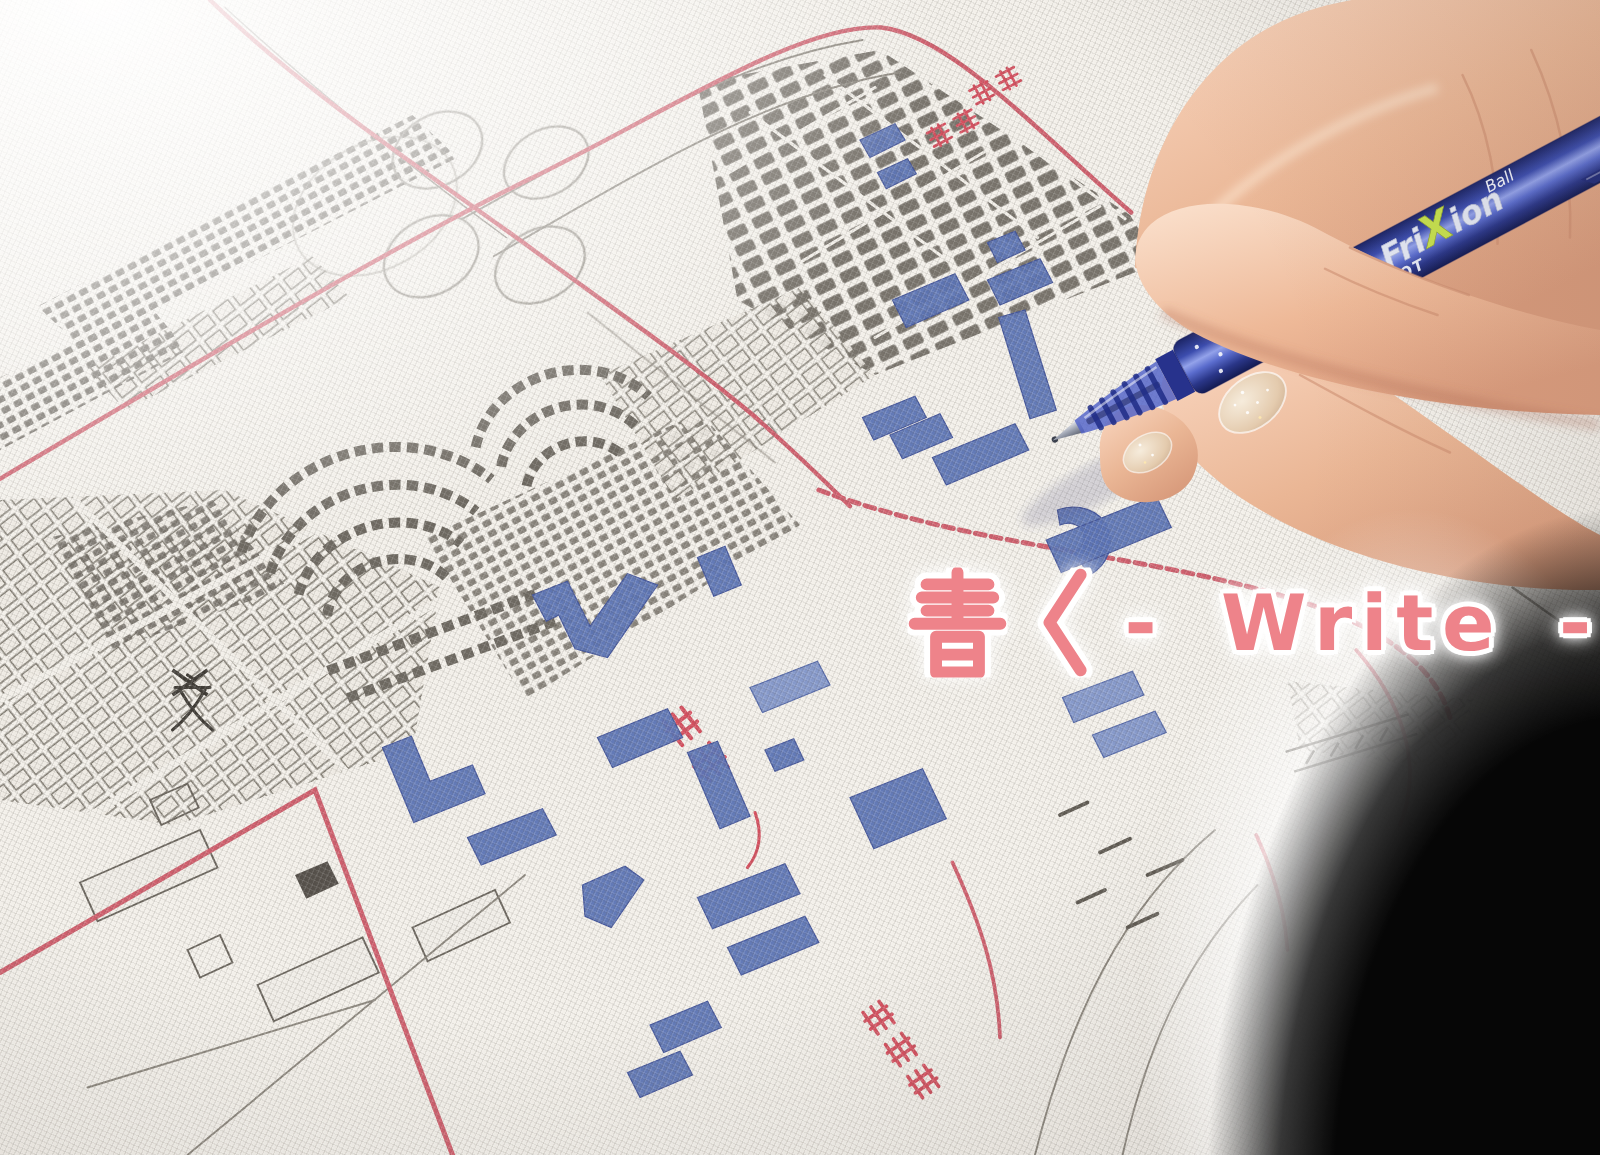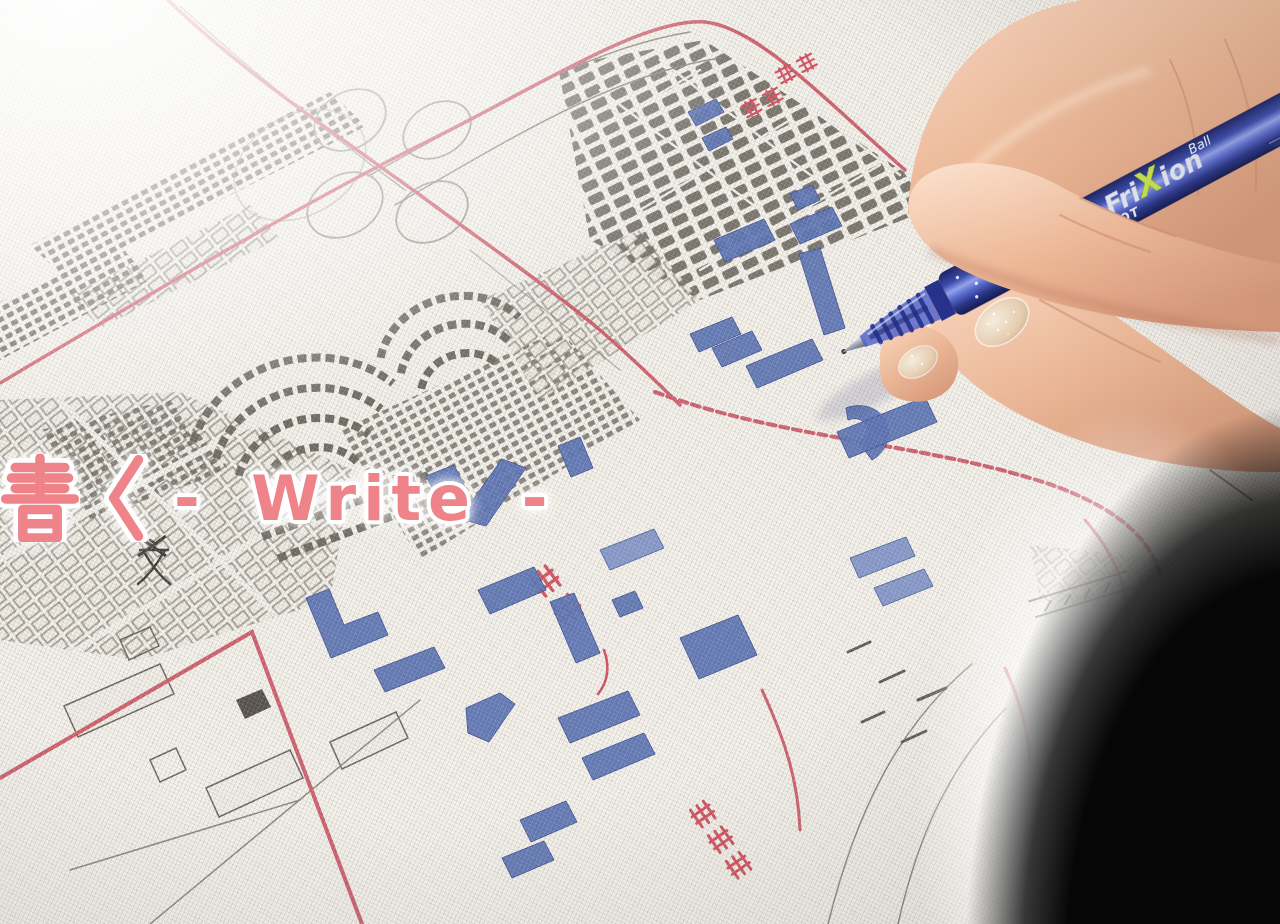--- a/index.html
+++ b/index.html
@@ -34,21 +34,21 @@
   .blk{fill:var(--block-gray,#6e6961);}
   .blko{fill:#eeeae3;stroke:#7c776d;stroke-width:1.2;}
   .ink{fill:var(--ink-blue,#5b73b4);stroke:#44569b;stroke-width:1;fill-opacity:.95;}
   .ink2{fill:#7a8fc6;stroke:#5468a8;stroke-width:1;fill-opacity:.9;}
   .rlab{stroke:var(--label-red,#d4505f);fill:none;stroke-linecap:round;}
   .arch{stroke:var(--block-gray,#6e6961);fill:none;stroke-dasharray:9 5;stroke-width:8;}
   .wr{stroke:rgba(203,138,110,.55);fill:none;stroke-width:2;stroke-linecap:round;}
 
   
   .overlay{position:absolute;left:0;right:0;top:438px;height:120px;
-    display:flex;justify-content:flex-start;align-items:center;gap:20px;
+    display:flex;justify-content:flex-end;align-items:center;gap:20px;
     filter:drop-shadow(0 0 7px rgba(255,255,255,.95));}
   .overlay .latin{
     font-size:62px;font-weight:bold;letter-spacing:7px;word-spacing:16px;
     color:var(--overlay-pink,#ee838a);
     text-shadow:
       -4px 0 0 #fff, 4px 0 0 #fff, 0 -4px 0 #fff, 0 4px 0 #fff,
       -3px -3px 0 #fff, 3px -3px 0 #fff, -3px 3px 0 #fff, 3px 3px 0 #fff,
       0 0 10px rgba(255,255,255,.95);}
   .kanji-white{stroke:#ffffff;stroke-width:20;fill:none;stroke-linecap:round;stroke-linejoin:round;}
   .kanji-pink{stroke:var(--overlay-pink,#ee838a);stroke-width:10;fill:none;stroke-linecap:round;stroke-linejoin:round;}

